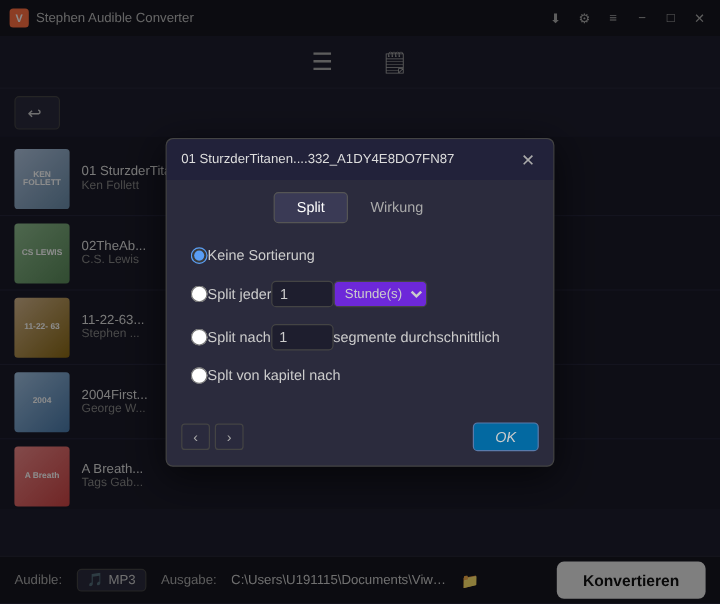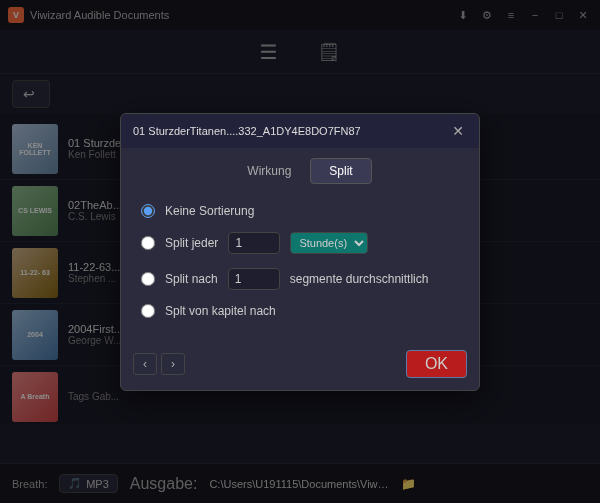--- a/index.html
+++ b/index.html
@@ -158,21 +158,21 @@
       background: #2a2a3d;
       border: 1px solid #444;
       border-radius: 4px;
       padding: 2px 8px;
       font-size: 11px;
       color: #ccc;
       display: flex;
       align-items: center;
       gap: 4px;
     }
-    .output-label { font-size: 16px; color: #aaa; }
+    .output-label { font-size: 11px; color: #aaa; }
     .output-path { font-size: 11px; color: #ccc; max-width: 180px; overflow: hidden; text-overflow: ellipsis; white-space: nowrap; }
     .convert-btn {
       margin-left: auto;
       background: #e8e8e8;
       color: #111;
       border: none;
       border-radius: 6px;
       padding: 8px 22px;
       font-size: 13px;
       font-weight: bold;
@@ -186,21 +186,21 @@
       background: rgba(0,0,0,0.45);
       display: flex;
       align-items: center;
       justify-content: center;
       z-index: 100;
     }
     .modal {
       background: #2b2b3d;
       border: 1px solid #444;
       border-radius: 6px;
-      width: 360px;
+      width: 324px;
       padding: 0;
       box-shadow: 0 8px 32px rgba(0,0,0,0.6);
     }
     .modal-header {
       background: #22223a;
       border-radius: 6px 6px 0 0;
       padding: 8px 12px;
       display: flex;
       align-items: center;
       justify-content: space-between;
@@ -240,21 +240,20 @@
     }
 
     
     .modal-body {
       padding: 14px 20px 10px 20px;
     }
     .radio-row {
       display: flex;
       align-items: center;
       margin-bottom: 14px;
-      gap: 10px;
     }
     .radio-input {
       accent-color: #5a9ef5;
       width: 14px;
       height: 14px;
       cursor: pointer;
     }
     .radio-label {
       font-size: 12px;
       color: #ccc;
@@ -263,21 +262,21 @@
     .number-input {
       width: 52px;
       background: #1e1e2e;
       border: 1px solid #444;
       border-radius: 4px;
       color: #ccc;
       padding: 3px 6px;
       font-size: 12px;
     }
     .select-small {
-      background: #0f766e;
+      background: #6d28d9;
       border: 1px solid #444;
       border-radius: 4px;
       color: #ccc;
       padding: 3px 4px;
       font-size: 11px;
     }
     .radio-extra { font-size: 12px; color: #ccc; }
 
     
     .modal-footer {
@@ -301,27 +300,28 @@
       align-items: center;
       justify-content: center;
       cursor: pointer;
       font-size: 12px;
     }
     .modal-actions {
       display: flex;
       gap: 8px;
     }
     .ok-btn {
-      background: #b91c1c;
+      background: #0369a1;
       border: 1px solid #5a7aaa;
       border-radius: 4px;
       color: #ccc;
       padding: 4px 18px;
-      font-size: 16px;
-      cursor: pointer;
+      font-size: 12px;
+      cursor: pointer;
+      font-style: italic;
     }
     .cancel-btn {
       background: #2a2a3d;
       border: 1px solid #444;
       border-radius: 4px;
       color: #ccc;
       padding: 4px 12px;
       font-size: 12px;
       cursor: pointer;
     }
@@ -337,21 +337,21 @@
     ::-webkit-scrollbar-track { background: #1a1a28; }
     ::-webkit-scrollbar-thumb { background: #3a3a55; border-radius: 3px; }
   </style>
 </head>
 <body>
 
 <div class="title-bar">
   <div class="title-bar-icon">
     <span>V</span>
   </div>
-  <span class="title-bar-text">Viwizard Audible Documents</span>
+  <span class="title-bar-text">Stephen Audible Converter</span>
   <div class="title-bar-controls">
     <div class="title-bar-btn">⬇</div>
     <div class="title-bar-btn">⚙</div>
     <div class="title-bar-btn">≡</div>
     <div class="title-bar-btn">−</div>
     <div class="title-bar-btn">□</div>
     <div class="title-bar-btn close">✕</div>
   </div>
 </div>
 
@@ -396,47 +396,49 @@
       <div class="book-thumb cover-4">2004</div>
       <div class="book-info">
         <div class="book-title">2004First...</div>
         <div class="book-author">George W...</div>
       </div>
     </div>
     <div class="book-item">
       <div class="book-thumb cover-5">A
 Breath</div>
       <div class="book-info">
+        <div class="book-title">A Breath...</div>
         <div class="book-author">Tags Gab...</div>
       </div>
     </div>
   </div>
 
 <div class="status-bar">
-  <span class="format-label">Breath:</span>
+  <span class="format-label">Audible:</span>
   <div class="format-value">
     <span>🎵</span>
     <span>MP3</span>
   </div>
   <span class="output-label">Ausgabe:</span>
   <span class="output-path">C:\Users\U191115\Documents\Viwizard Au...</span>
   <span style="color:#aaa; cursor:pointer;">📁</span>
+  <button class="convert-btn">Konvertieren</button>
 </div>
 
 <div class="modal-overlay">
   <div class="modal">
 
     <div class="modal-header">
       <span class="modal-title">01 SturzderTitanen....332_A1DY4E8DO7FN87</span>
       <span class="modal-close">✕</span>
     </div>
 
     <div class="modal-tabs" id="modal-tabs">
+        <div class="modal-tab active">Split</div>
         <div class="modal-tab">Wirkung</div>
-        <div class="modal-tab active">Split</div>
       </div>
 
     <div class="modal-body">
 
       <div class="radio-row">
         <input type="radio" name="split" class="radio-input" checked="" style="">
         <span class="radio-label">Keine Sortierung</span>
       </div>
 
       <div class="radio-row">

